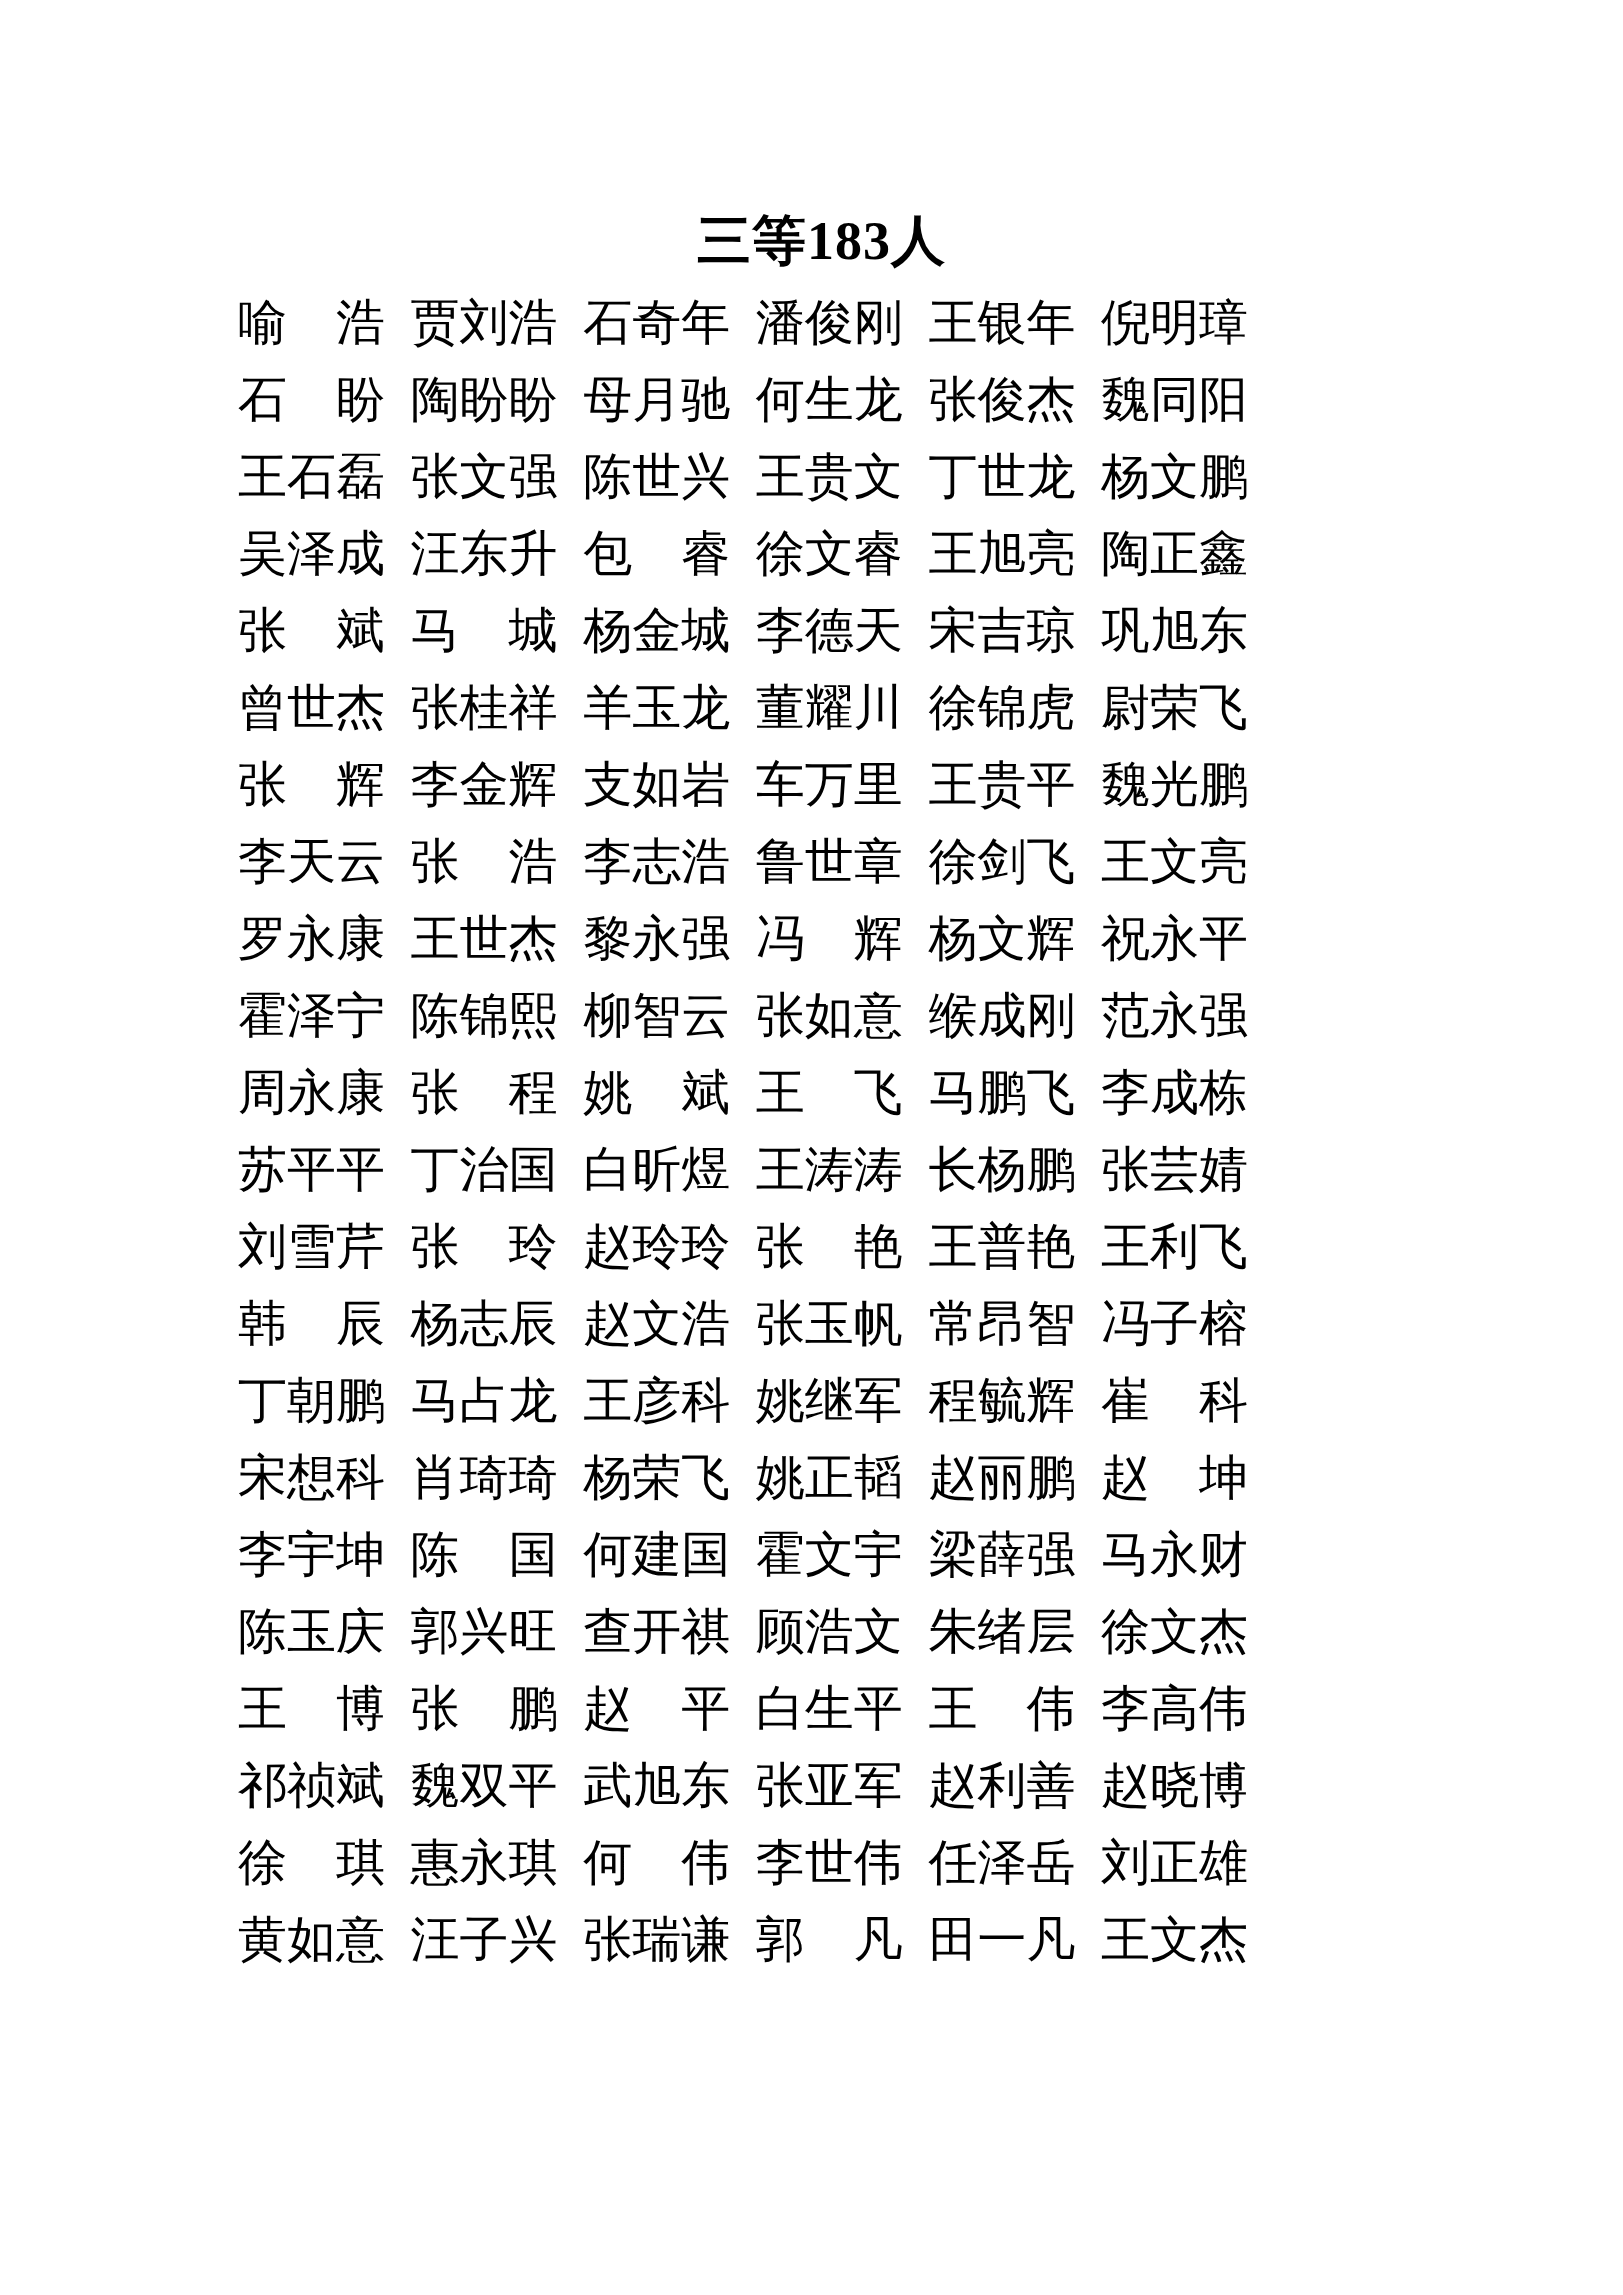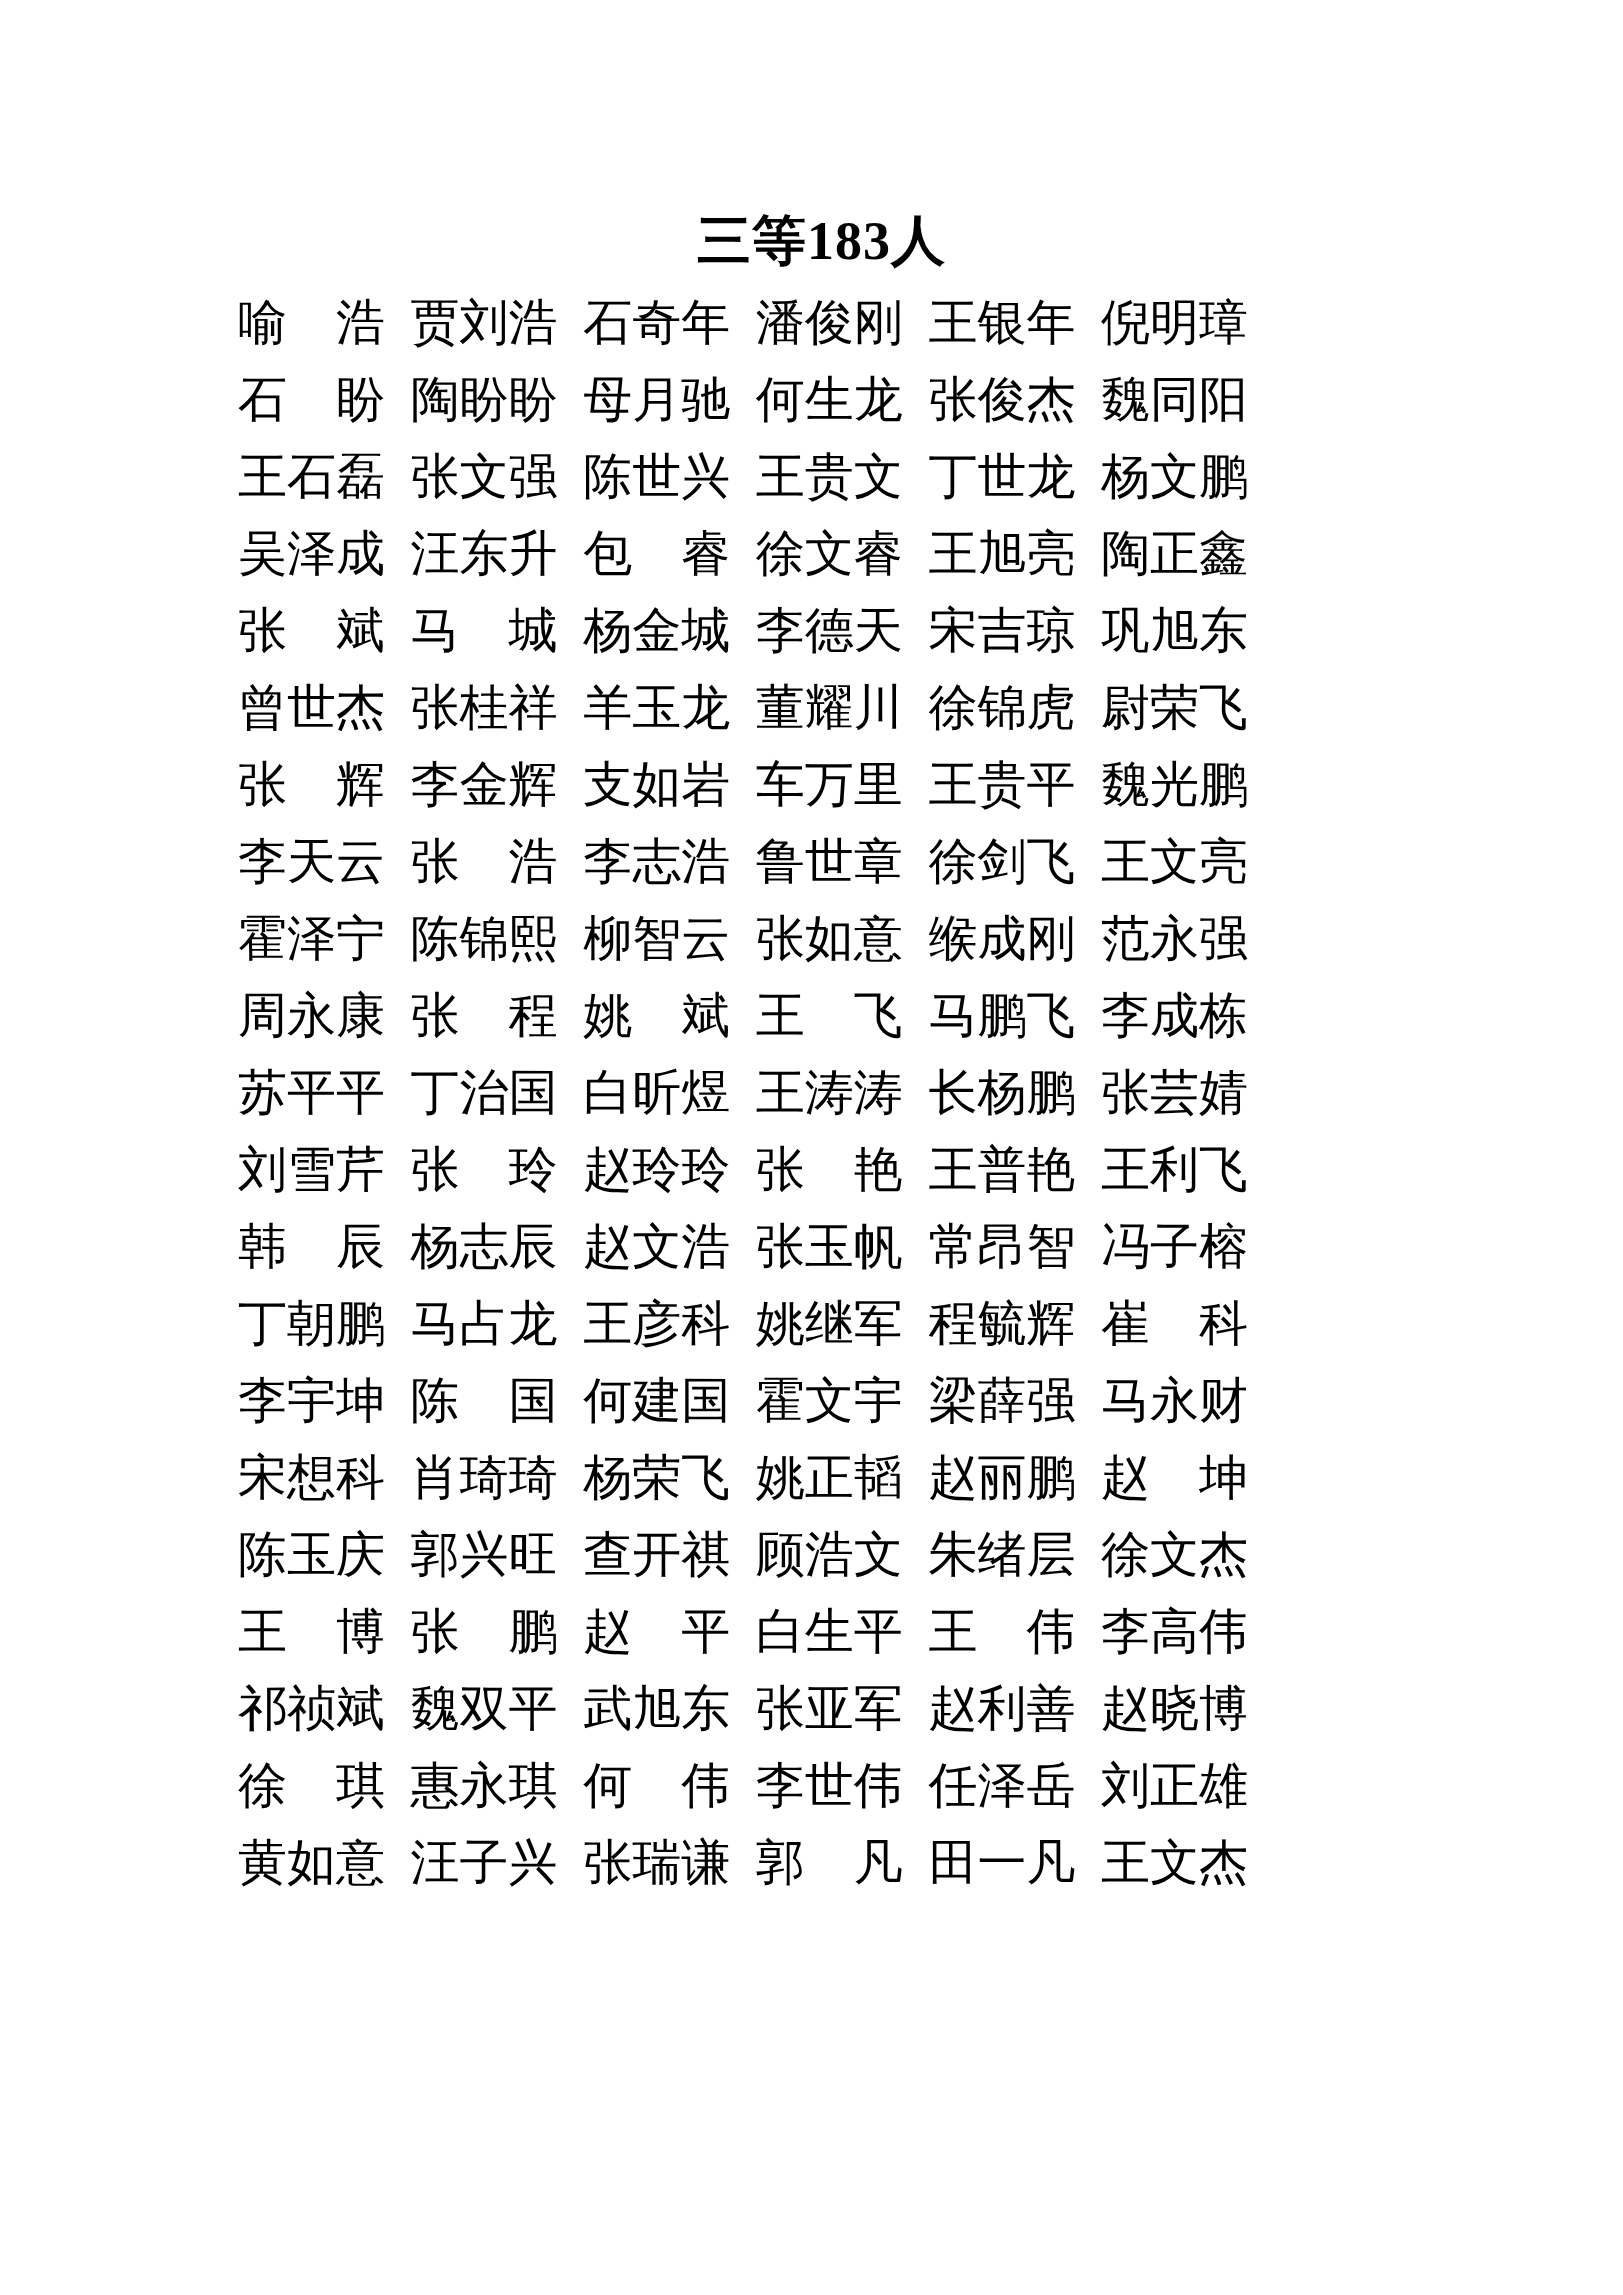--- a/index.html
+++ b/index.html
@@ -116,20 +116,28 @@
       </div>
       <div class="name-row">
         <span class="name-cell">李天云</span>
         <span class="name-cell">张　浩</span>
         <span class="name-cell">李志浩</span>
         <span class="name-cell">鲁世章</span>
         <span class="name-cell">徐剑飞</span>
         <span class="name-cell">王文亮</span>
       </div>
       <div class="name-row">
+        <span class="name-cell">罗永康</span>
+        <span class="name-cell">王世杰</span>
+        <span class="name-cell">黎永强</span>
+        <span class="name-cell">冯　辉</span>
+        <span class="name-cell">杨文辉</span>
+        <span class="name-cell">祝永平</span>
+      </div>
+      <div class="name-row">
         <span class="name-cell">霍泽宁</span>
         <span class="name-cell">陈锦熙</span>
         <span class="name-cell">柳智云</span>
         <span class="name-cell">张如意</span>
         <span class="name-cell">缑成刚</span>
         <span class="name-cell">范永强</span>
       </div>
       <div class="name-row">
         <span class="name-cell">周永康</span>
         <span class="name-cell">张　程</span>
@@ -164,36 +172,36 @@
       </div>
       <div class="name-row">
         <span class="name-cell">丁朝鹏</span>
         <span class="name-cell">马占龙</span>
         <span class="name-cell">王彦科</span>
         <span class="name-cell">姚继军</span>
         <span class="name-cell">程毓辉</span>
         <span class="name-cell">崔　科</span>
       </div>
       <div class="name-row">
+        <span class="name-cell">宋想科</span>
+        <span class="name-cell">肖琦琦</span>
+        <span class="name-cell">杨荣飞</span>
+        <span class="name-cell">姚正韬</span>
+        <span class="name-cell">赵丽鹏</span>
+        <span class="name-cell">赵　坤</span>
+      </div>
+      <div class="name-row">
         <span class="name-cell">李宇坤</span>
         <span class="name-cell">陈　国</span>
         <span class="name-cell">何建国</span>
         <span class="name-cell">霍文宇</span>
         <span class="name-cell">梁薛强</span>
         <span class="name-cell">马永财</span>
       </div>
       <div class="name-row">
-        <span class="name-cell">宋想科</span>
-        <span class="name-cell">肖琦琦</span>
-        <span class="name-cell">杨荣飞</span>
-        <span class="name-cell">姚正韬</span>
-        <span class="name-cell">赵丽鹏</span>
-        <span class="name-cell">赵　坤</span>
-      </div>
-      <div class="name-row">
         <span class="name-cell">陈玉庆</span>
         <span class="name-cell">郭兴旺</span>
         <span class="name-cell">查开祺</span>
         <span class="name-cell">顾浩文</span>
         <span class="name-cell">朱绪层</span>
         <span class="name-cell">徐文杰</span>
       </div>
       <div class="name-row">
         <span class="name-cell">王　博</span>
         <span class="name-cell">张　鹏</span>

